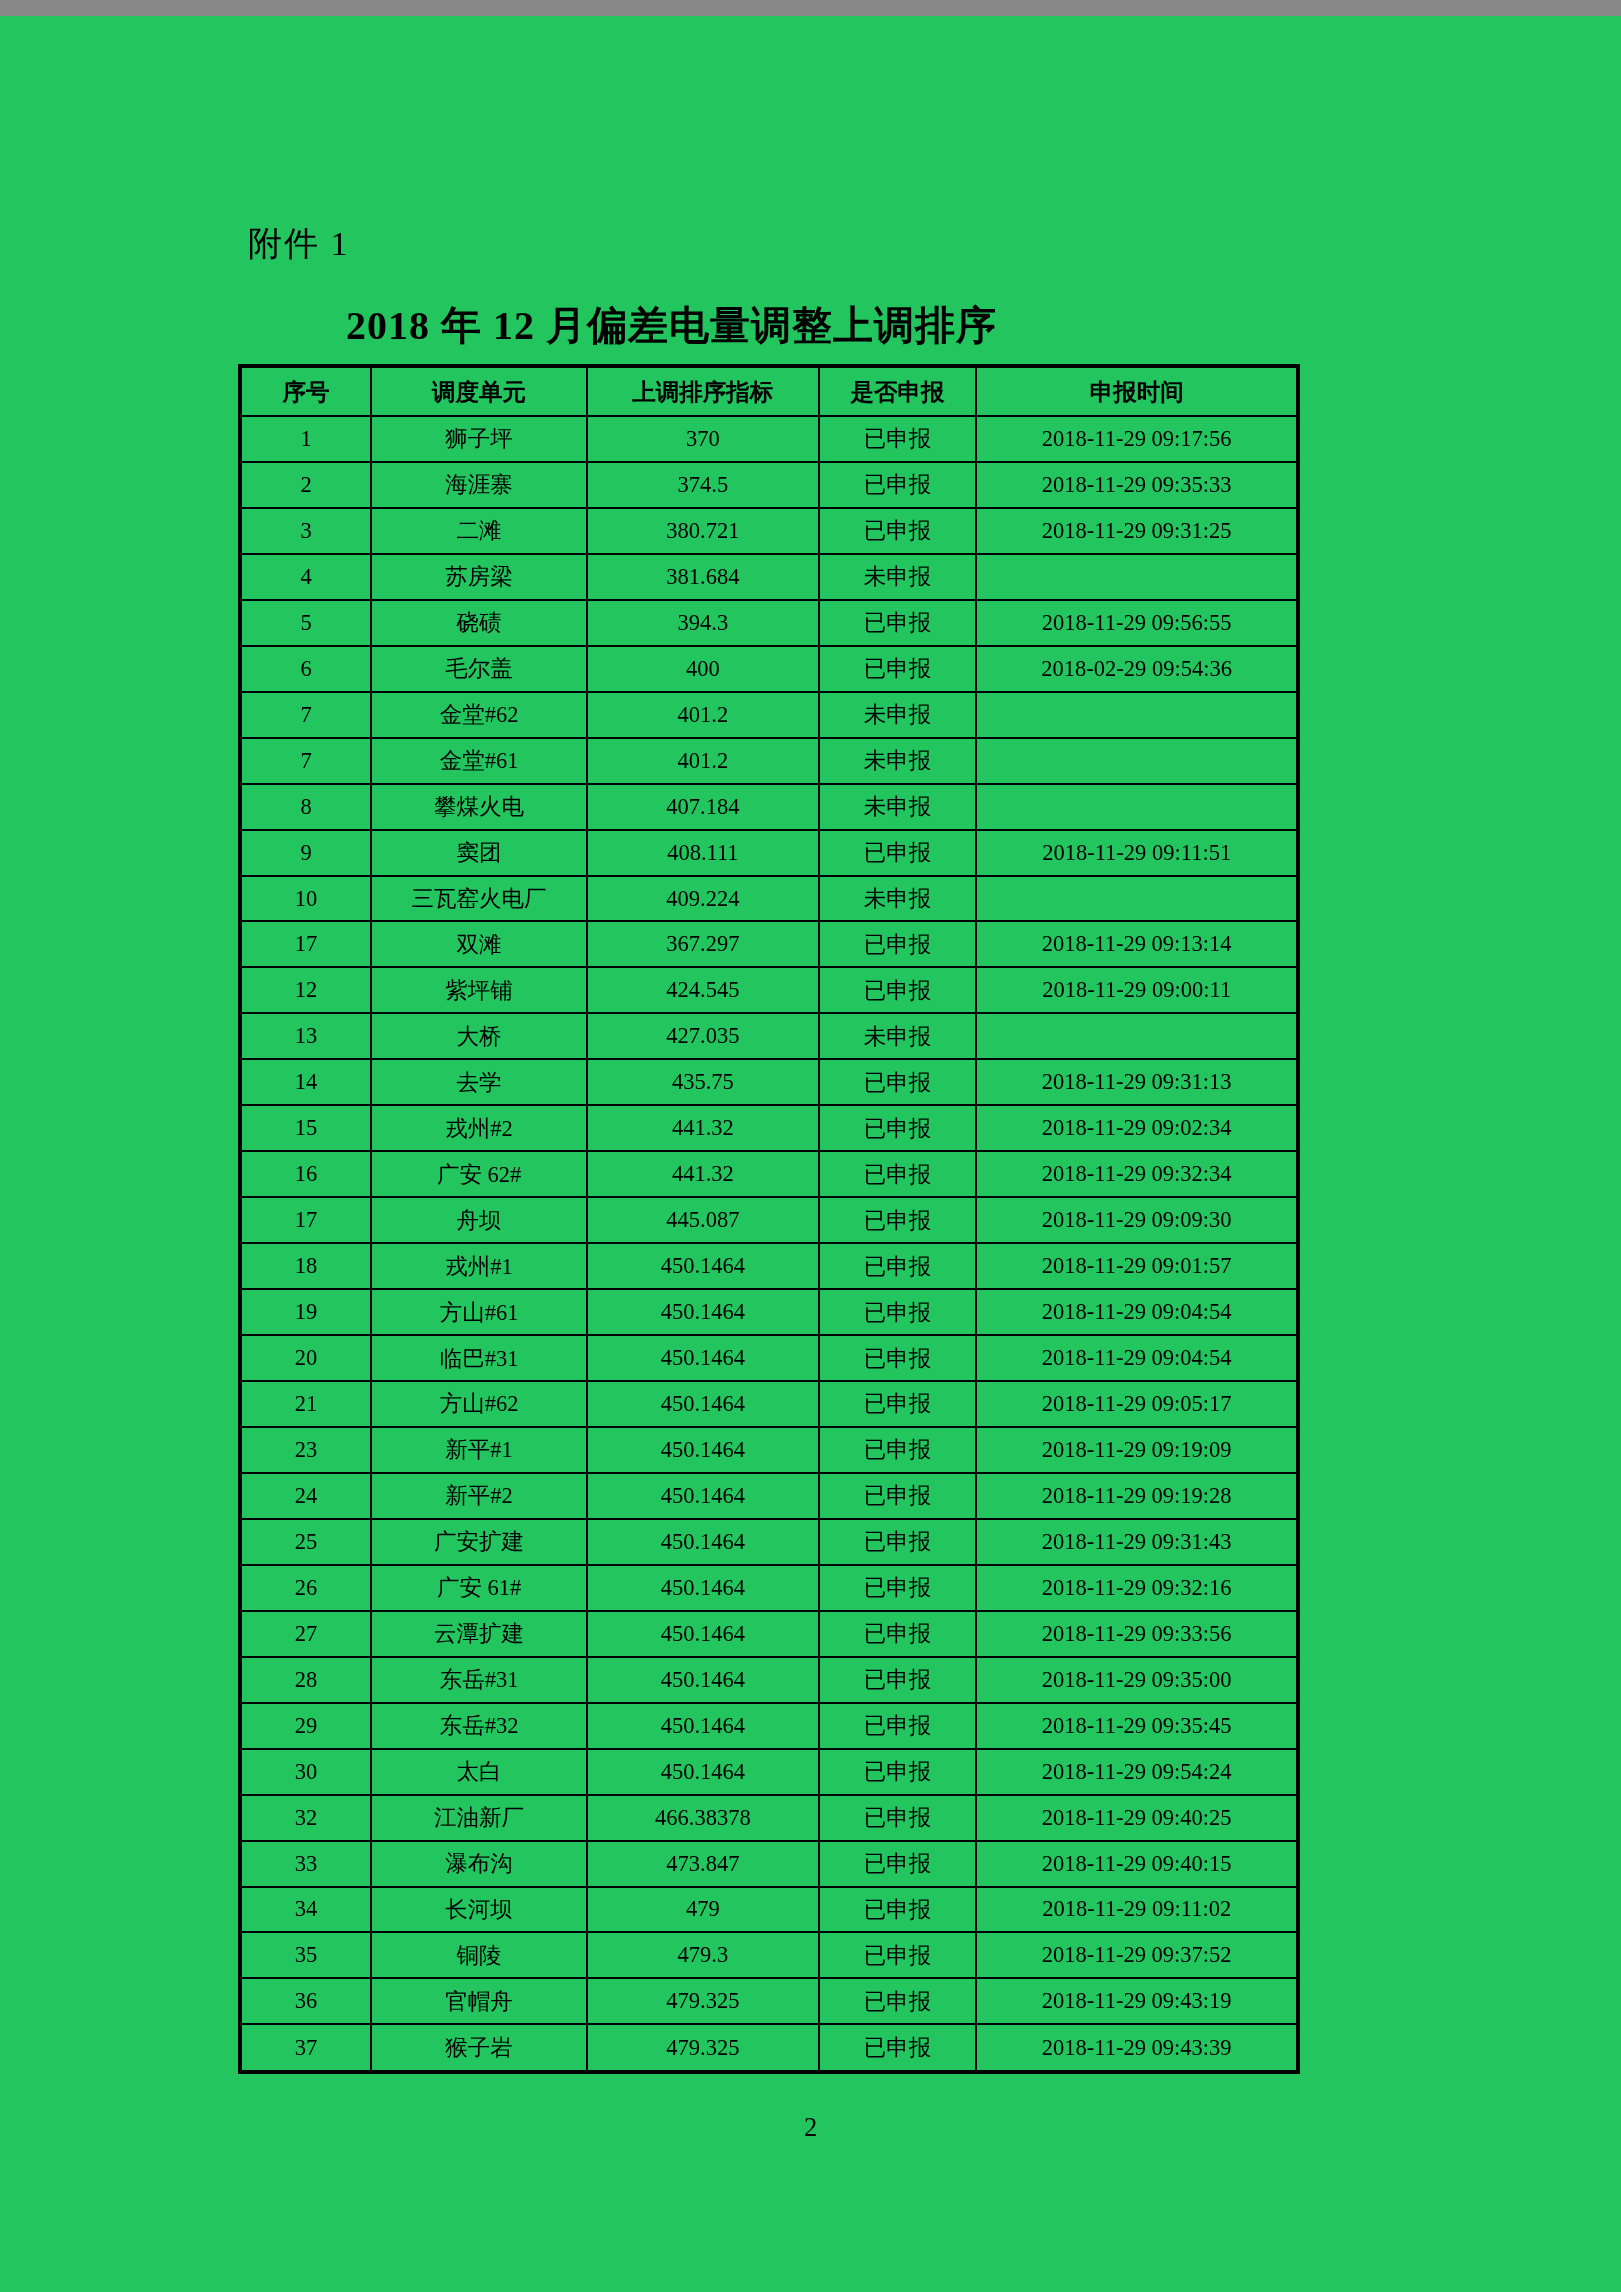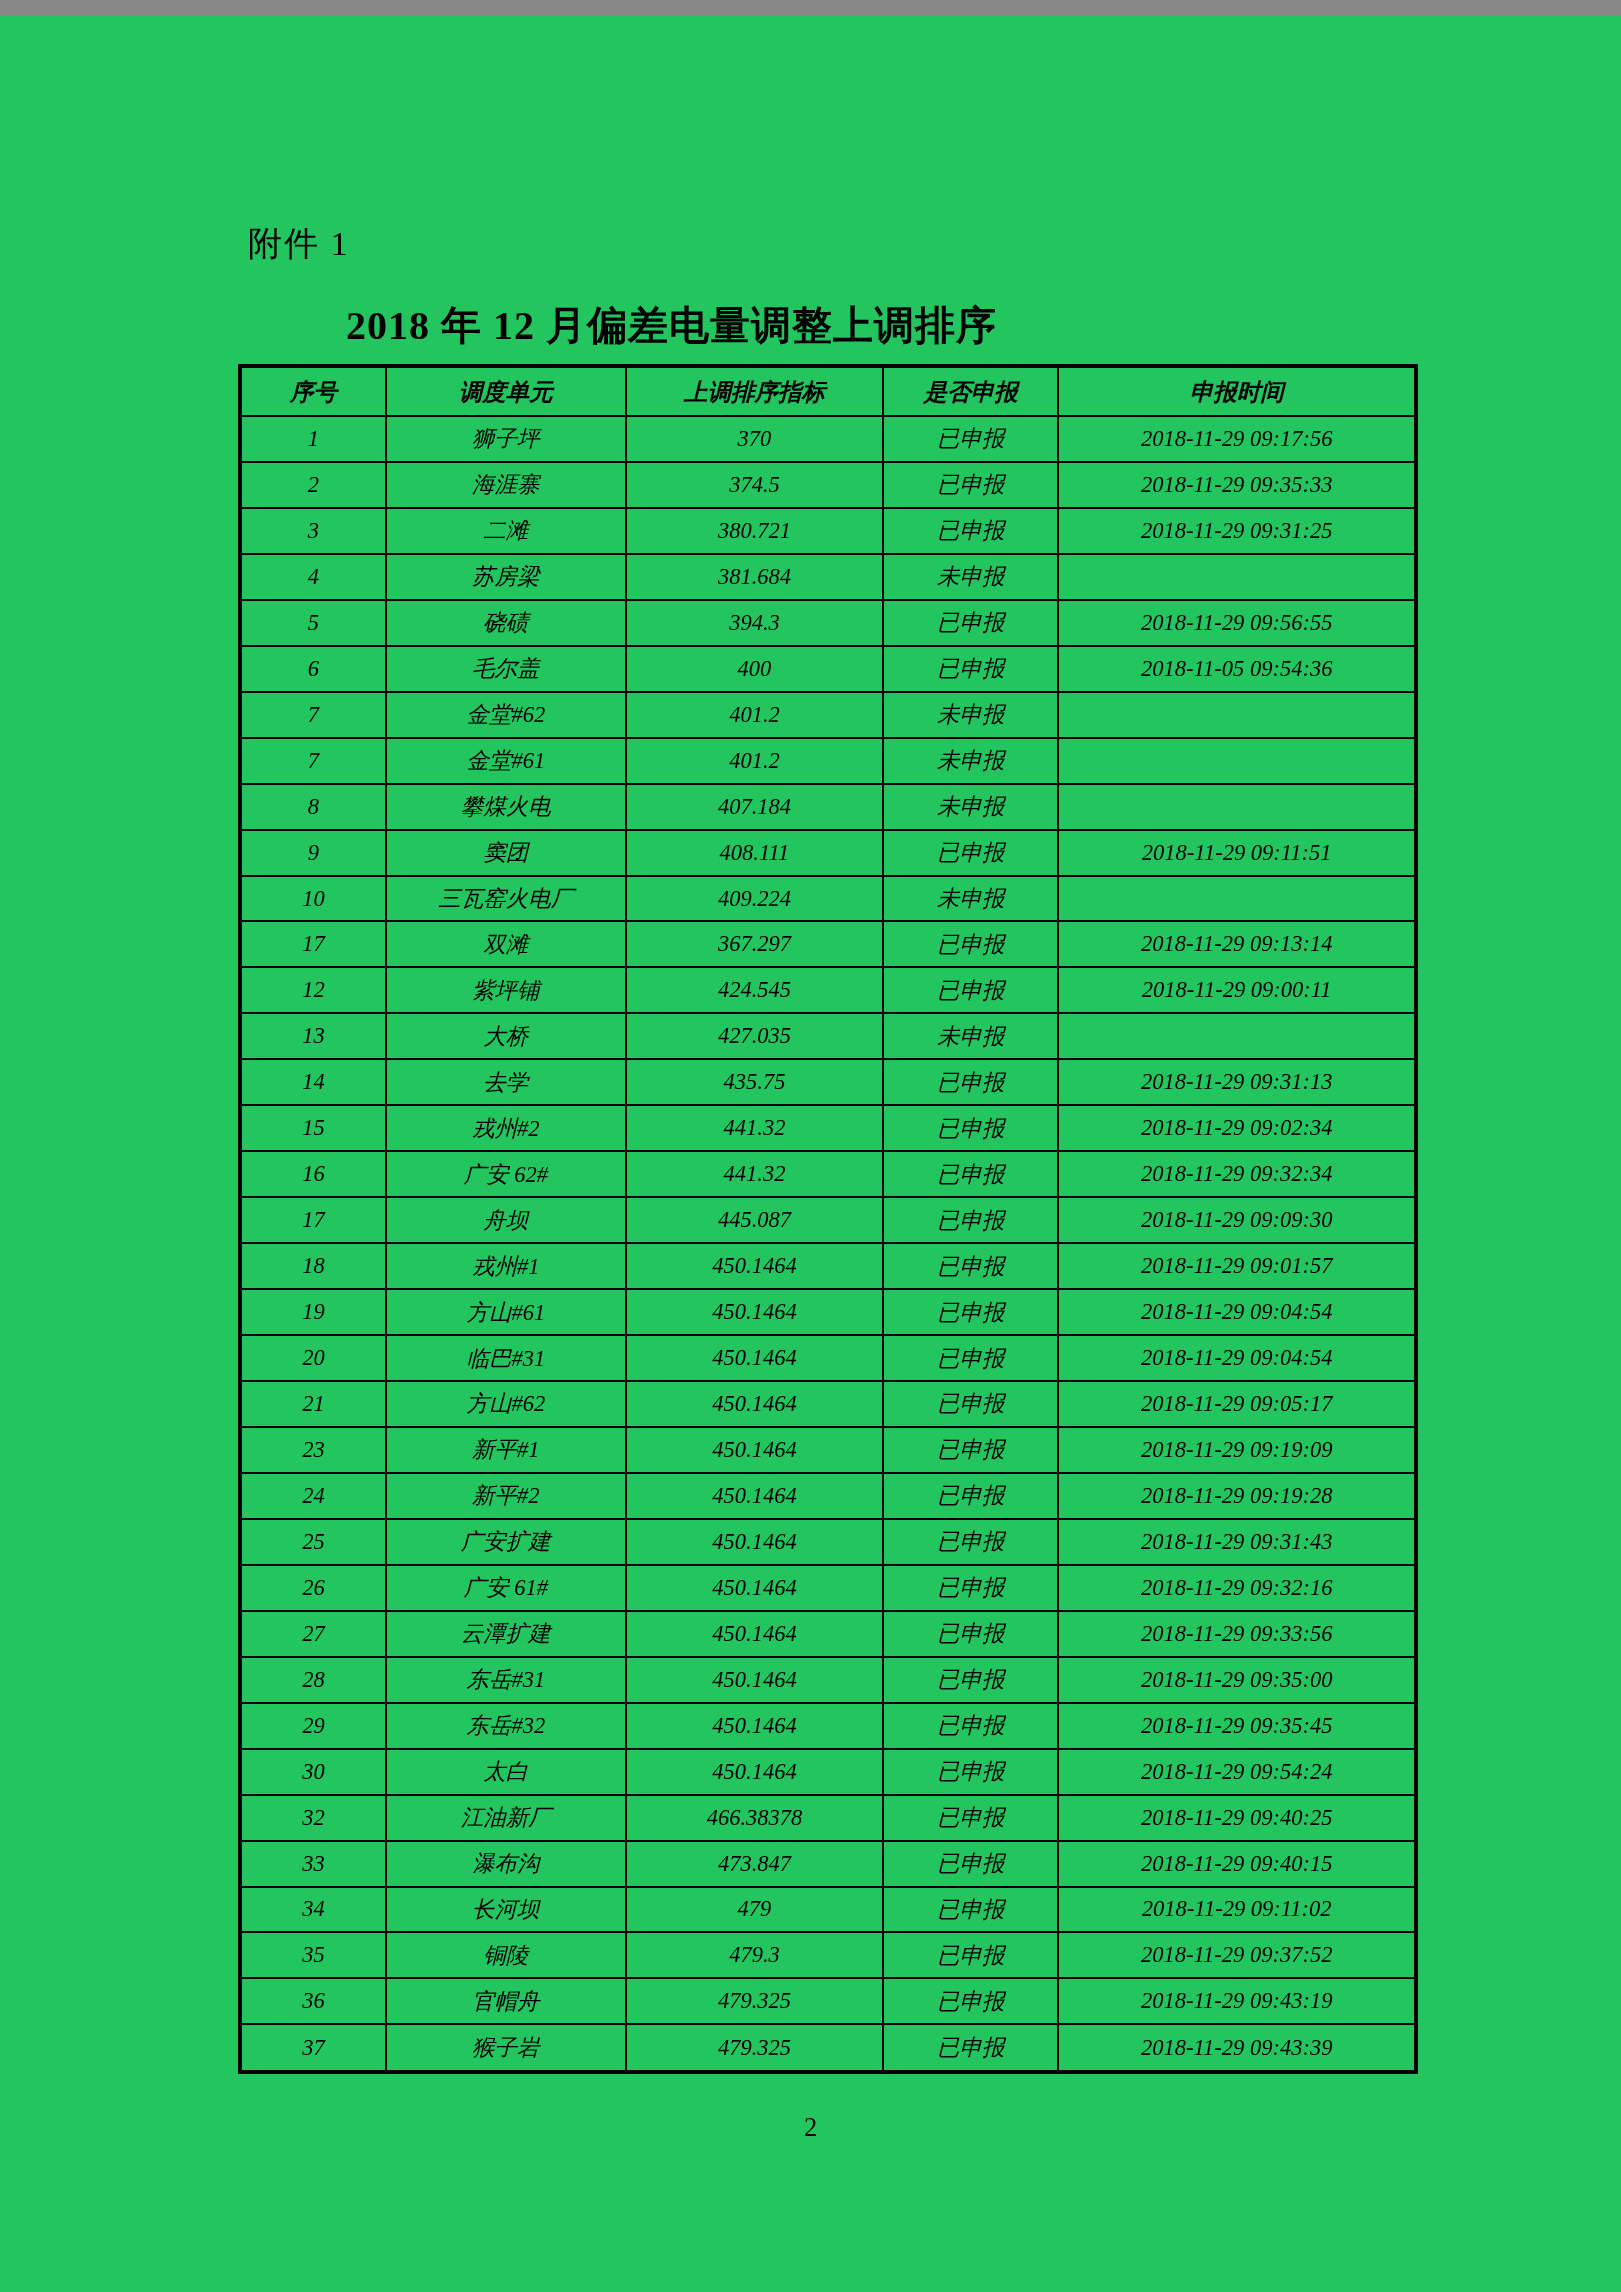--- a/index.html
+++ b/index.html
@@ -34,26 +34,25 @@
     text-align: center;
     font-size: 40px;
     font-weight: bold;
     letter-spacing: 1px;
     white-space: pre;
   }
   table.rank-table {
     position: absolute;
     left: 238px;
     top: 348px;
-    width: 1180px;
+    width: 1062px;
     height: 1710px;
     border-collapse: collapse;
     table-layout: fixed;
     border: 4.9px solid #000;
-    font-style: italic;
   }
   table.rank-table th,
   table.rank-table td {
     border: 2px solid #000;
     text-align: center;
     vertical-align: middle;
     padding: 0;
     overflow: hidden;
     white-space: nowrap;
   }
@@ -135,21 +134,21 @@
           <td>硗碛</td>
           <td>394.3</td>
           <td>已申报</td>
           <td>2018-11-29 09:56:55</td>
         </tr>
         <tr>
           <td>6</td>
           <td>毛尔盖</td>
           <td>400</td>
           <td>已申报</td>
-          <td>2018-11-05 09:54:36</td>
+          <td>2018-02-29 09:54:36</td>
         </tr>
         <tr>
           <td>7</td>
           <td>金堂#62</td>
           <td>401.2</td>
           <td>未申报</td>
           <td></td>
         </tr>
         <tr>
           <td>7</td>

